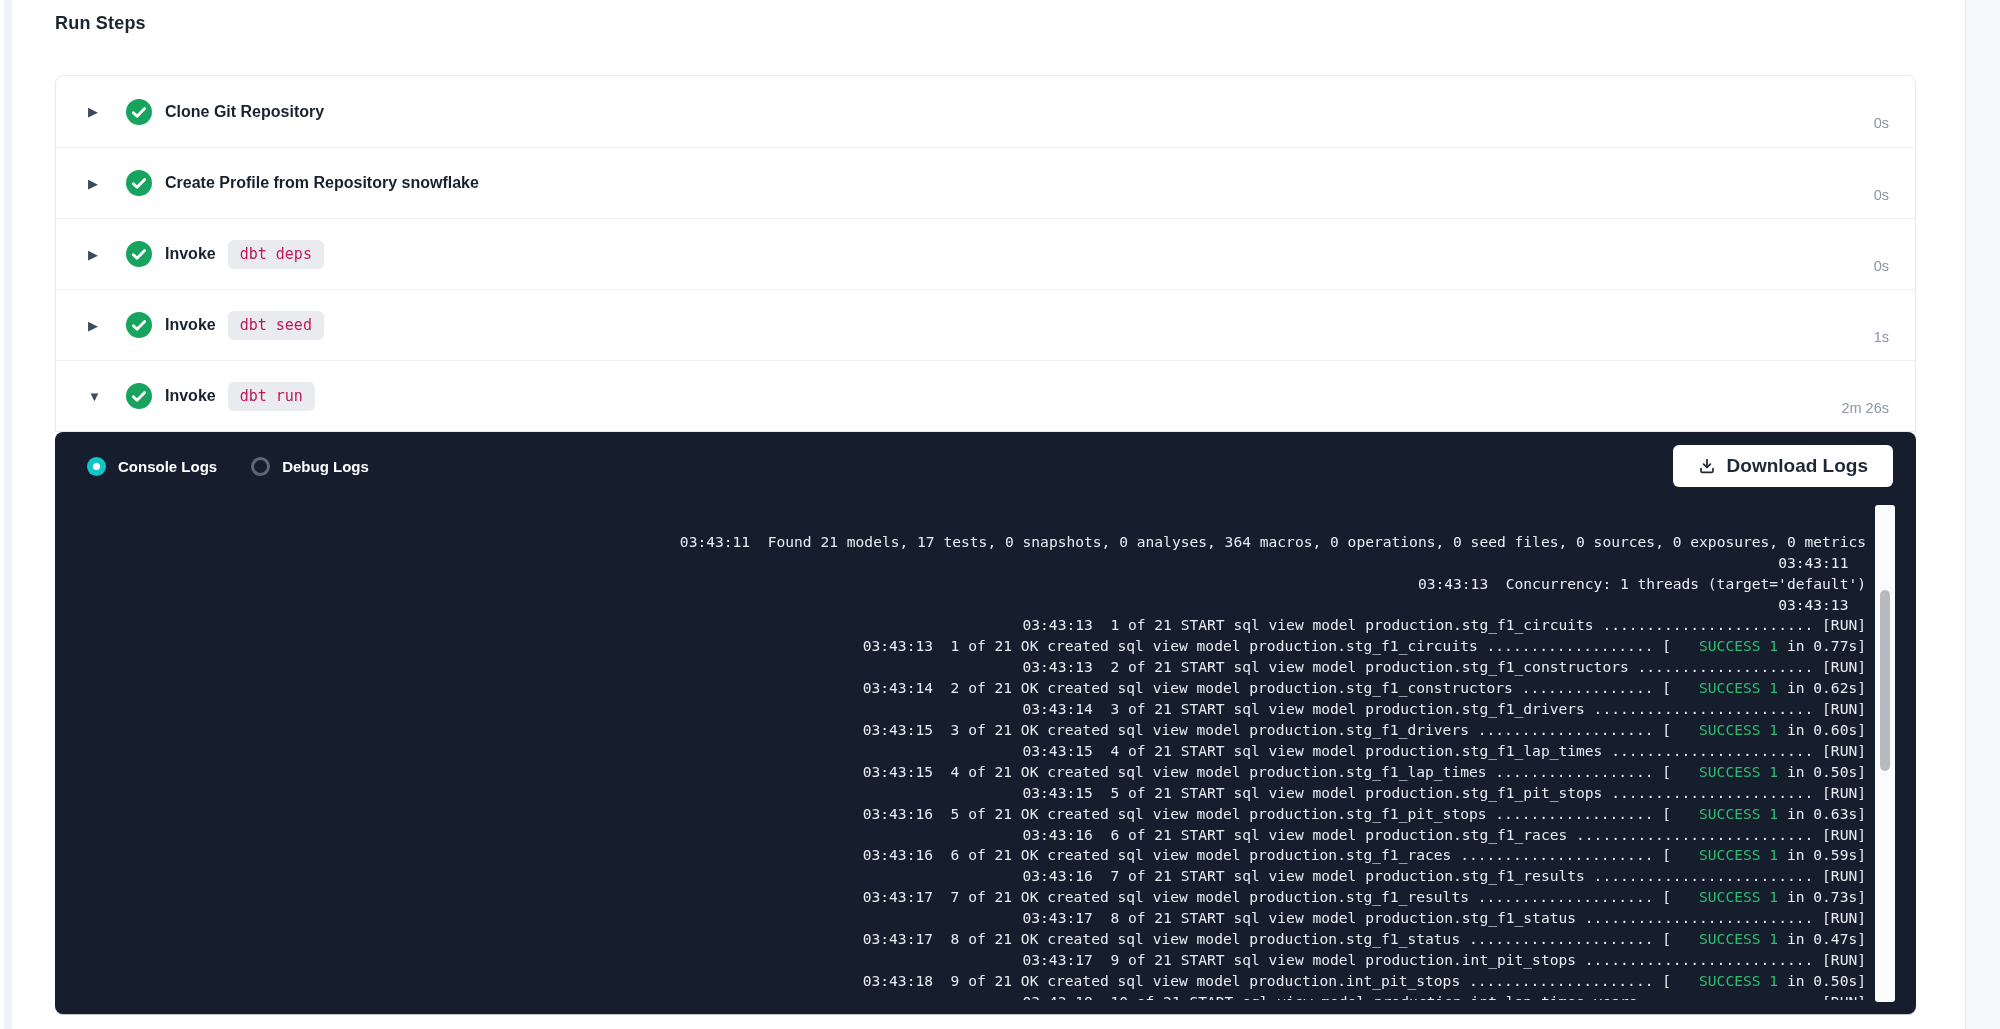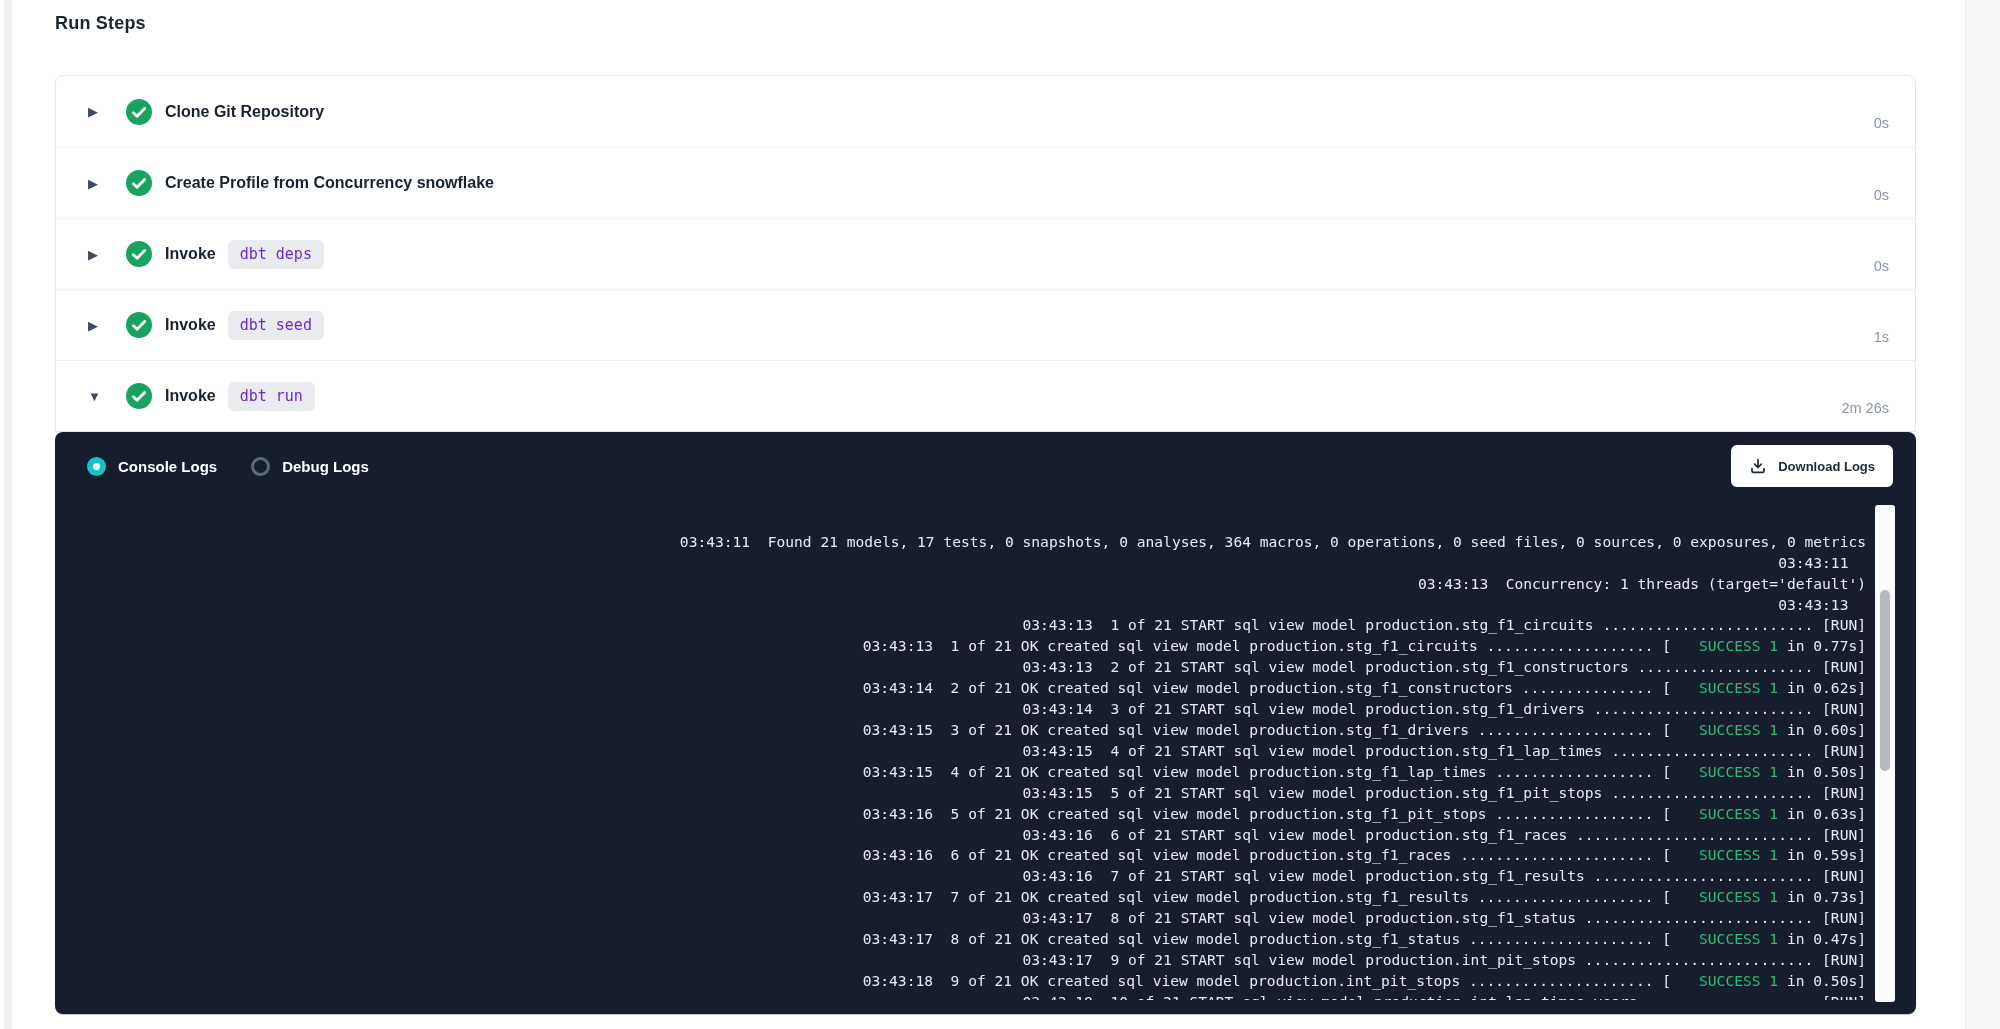--- a/index.html
+++ b/index.html
@@ -25,41 +25,41 @@
     background:#fff;border:1px solid #e6e8ec;border-radius:8px 8px 0 0;
   }
   .step-row{height:71px;display:flex;align-items:center;padding:0 26px 0 32px;cursor:pointer;}
   .step-row + .step-row{border-top:1px solid #edeff2;}
   .caret{width:18px;font-size:13px;color:#3e4a5e;margin-right:20px;line-height:1;}
   .check{margin-right:13px;display:flex;align-items:center;}
   .check svg{width:26px;height:26px;display:block;}
   .step-label{font-size:16px;font-weight:bold;color:#18222f;}
   .step-cmd{
     margin-left:12px;background:#e9ebee;border-radius:6px;padding:5px 12px 6px;
-    font-family:"DejaVu Sans Mono", monospace;font-size:15px;color:#6d28d9;
+    font-family:"DejaVu Sans Mono", monospace;font-size:15px;color:#be185d;
   }
   .step-duration{margin-left:auto;font-size:14.5px;color:var(--muted);margin-top:23px;}
 
   .log-panel{
     position:absolute;left:55px;top:432px;width:1861px;height:582px;
     background:var(--panel-bg);border-radius:8px;
     box-shadow:0 1px 0 rgba(120,128,144,.45);
   }
   .log-header{display:flex;align-items:center;height:68px;padding:0 23px 0 32px;justify-content:flex-end;}
   .radio-opt{display:flex;align-items:center;cursor:pointer;}
   .radio{width:19px;height:19px;border-radius:50%;position:relative;flex:none;}
   .radio.sel{background:var(--teal);}
   .radio.sel .dot{position:absolute;left:6px;top:6px;width:7px;height:7px;border-radius:50%;background:#fff;}
   .radio.unsel{border:3px solid #5d6878;background:transparent;}
   .radio-label{margin-left:12px;color:#ffffff;font-weight:bold;font-size:15px;}
   .radio-opt.second{margin-left:34px;}
   .download-btn{
     margin-left:auto;display:flex;align-items:center;gap:11px;
     background:#fff;color:#1d2939;border:none;border-radius:6px;
-    height:42px;padding:0 18px;font-size:13px;font-weight:bold;
+    height:42px;padding:0 25px;font-size:19px;font-weight:bold;
     font-family:"Liberation Sans", sans-serif;cursor:pointer;
   }
   .download-btn svg{width:18px;height:18px;display:block;}
 
   .log-body{
     position:absolute;left:33px;top:68px;right:50px;bottom:14px;overflow:hidden;
     font-family:"DejaVu Sans Mono", monospace;font-size:14.6px;line-height:20.9px;
     color:#e8ecf2;white-space:pre;text-align:right;
   }
   .log-lines{margin-top:-10px;}
@@ -90,21 +90,21 @@
       <span class="step-duration">0s</span>
     </div>
     <div class="step-row">
       <span class="caret">▶</span>
       <span class="check">
   <svg viewBox="0 0 24 24">
     <circle cx="12" cy="12" r="12" fill="var(--green)"></circle>
     <path d="M6.8 12.6l3.4 3.3 7-7.2" fill="none" stroke="#ffffff" stroke-width="2.6" stroke-linecap="round" stroke-linejoin="round"></path>
   </svg>
 </span>
-      <span class="step-label">Create Profile from Concurrency snowflake</span>
+      <span class="step-label">Create Profile from Repository snowflake</span>
       <span class="step-duration">0s</span>
     </div>
     <div class="step-row">
       <span class="caret">▶</span>
       <span class="check">
   <svg viewBox="0 0 24 24">
     <circle cx="12" cy="12" r="12" fill="var(--green)"></circle>
     <path d="M6.8 12.6l3.4 3.3 7-7.2" fill="none" stroke="#ffffff" stroke-width="2.6" stroke-linecap="round" stroke-linejoin="round"></path>
   </svg>
 </span>

